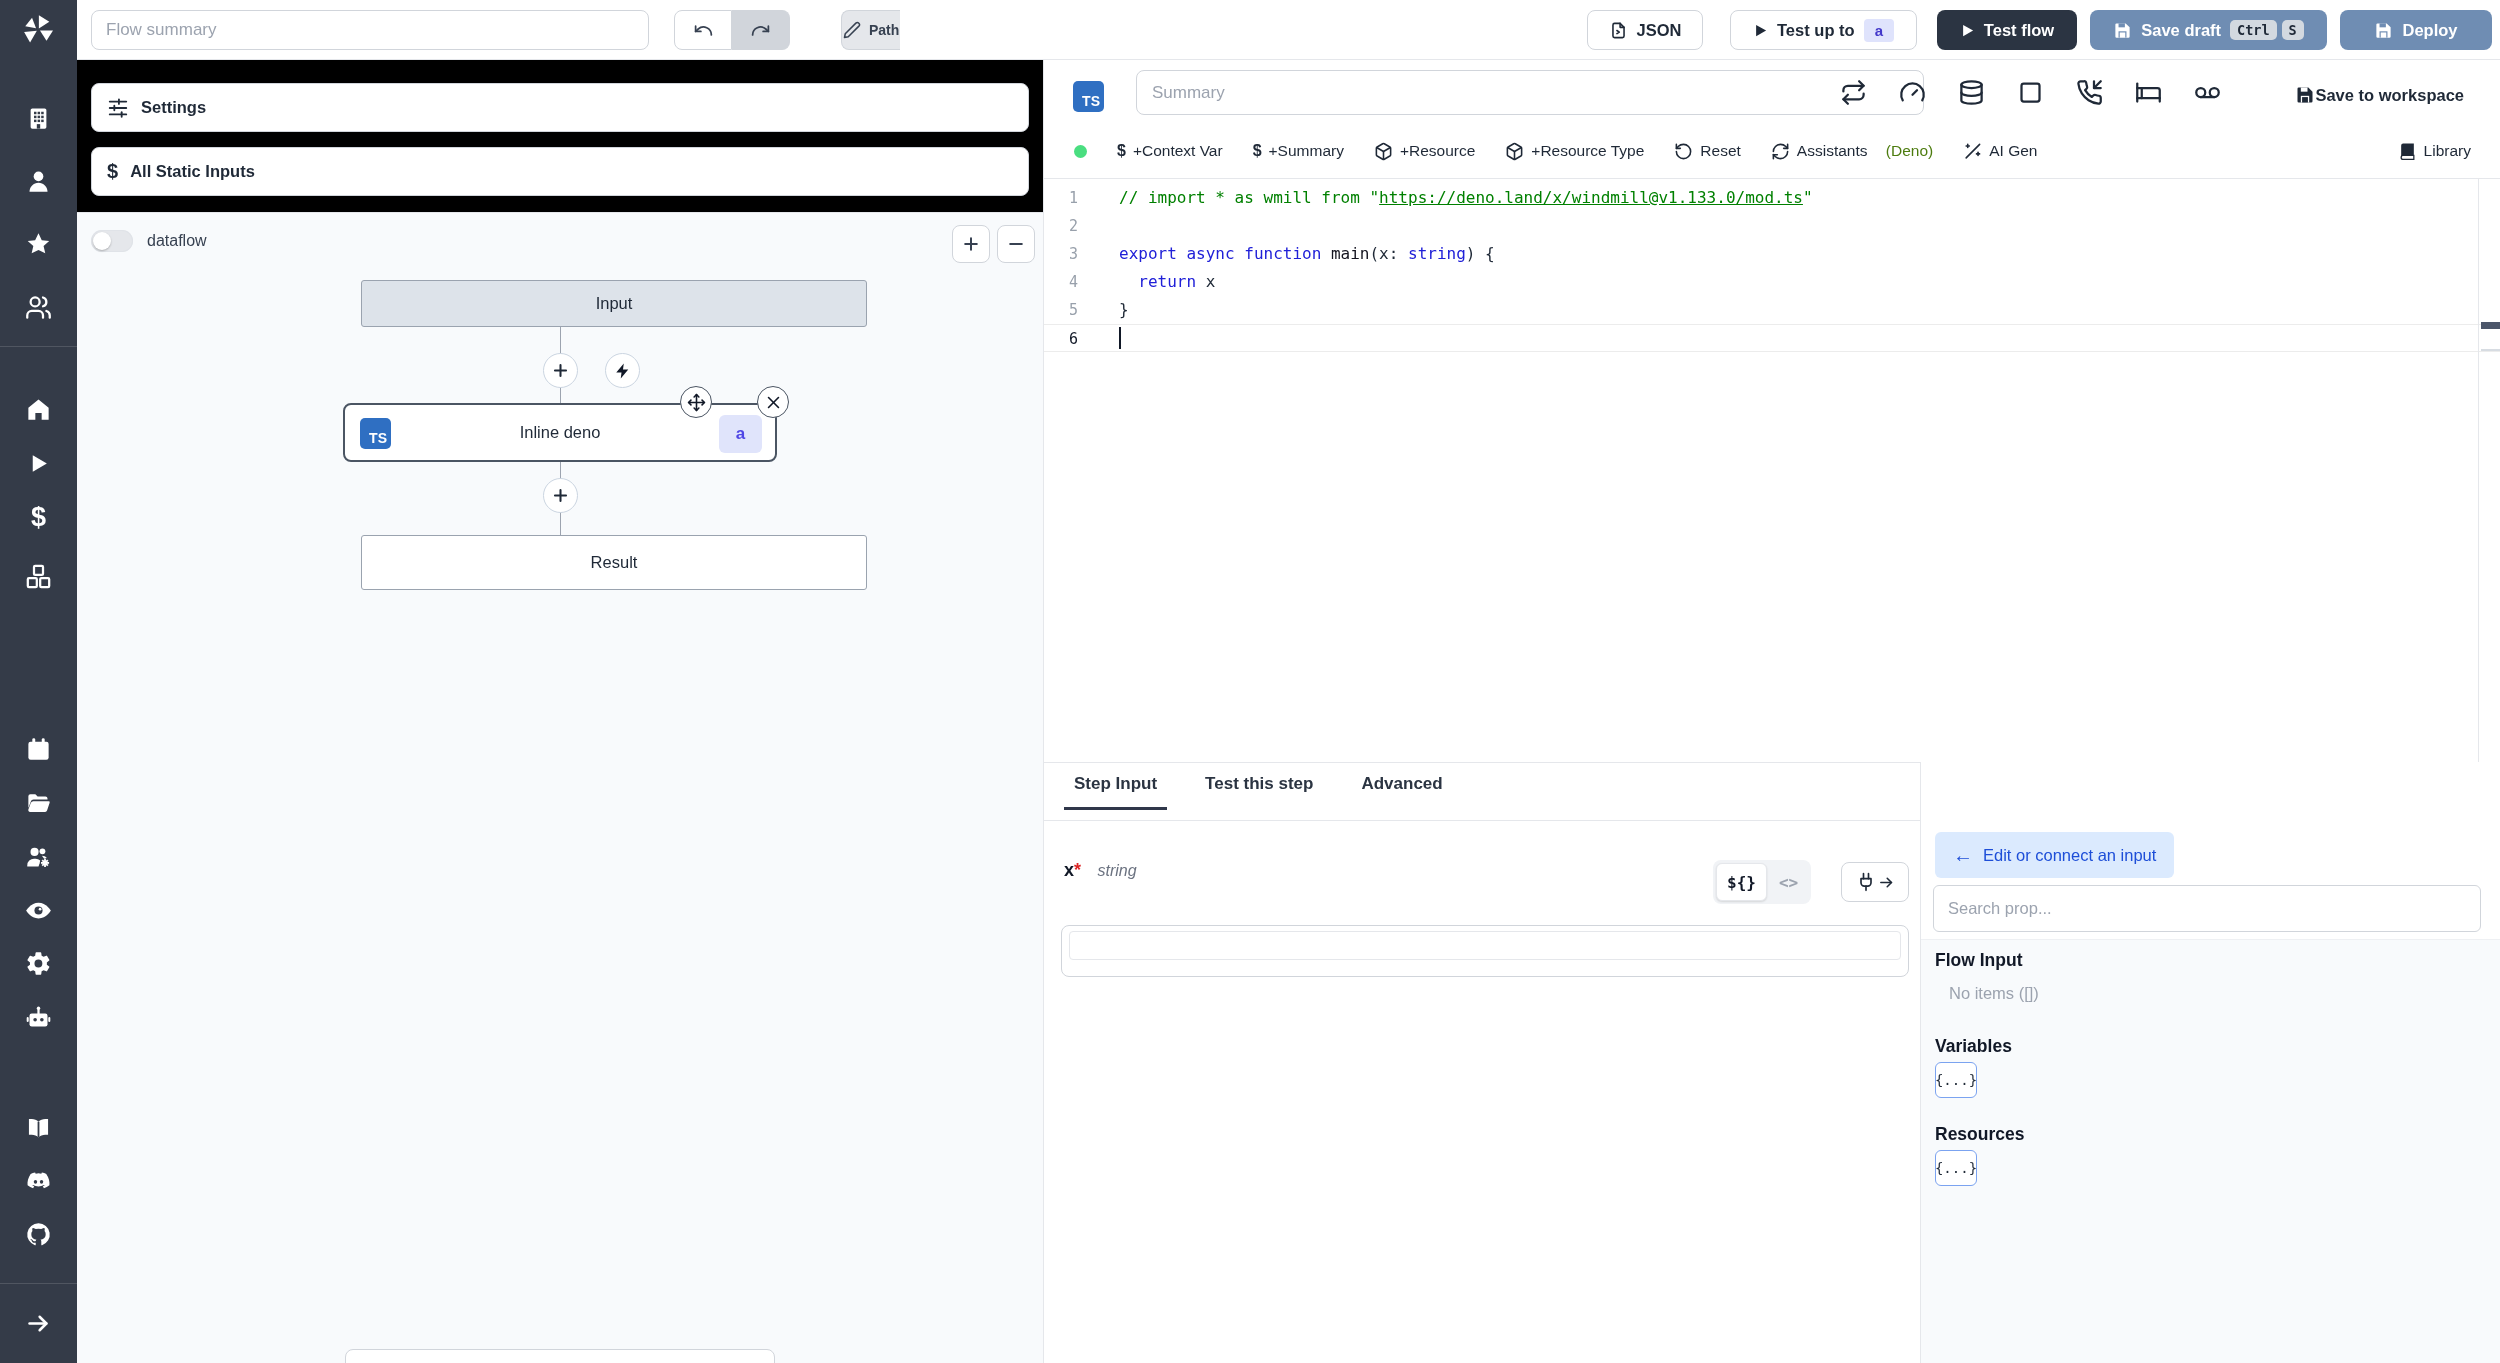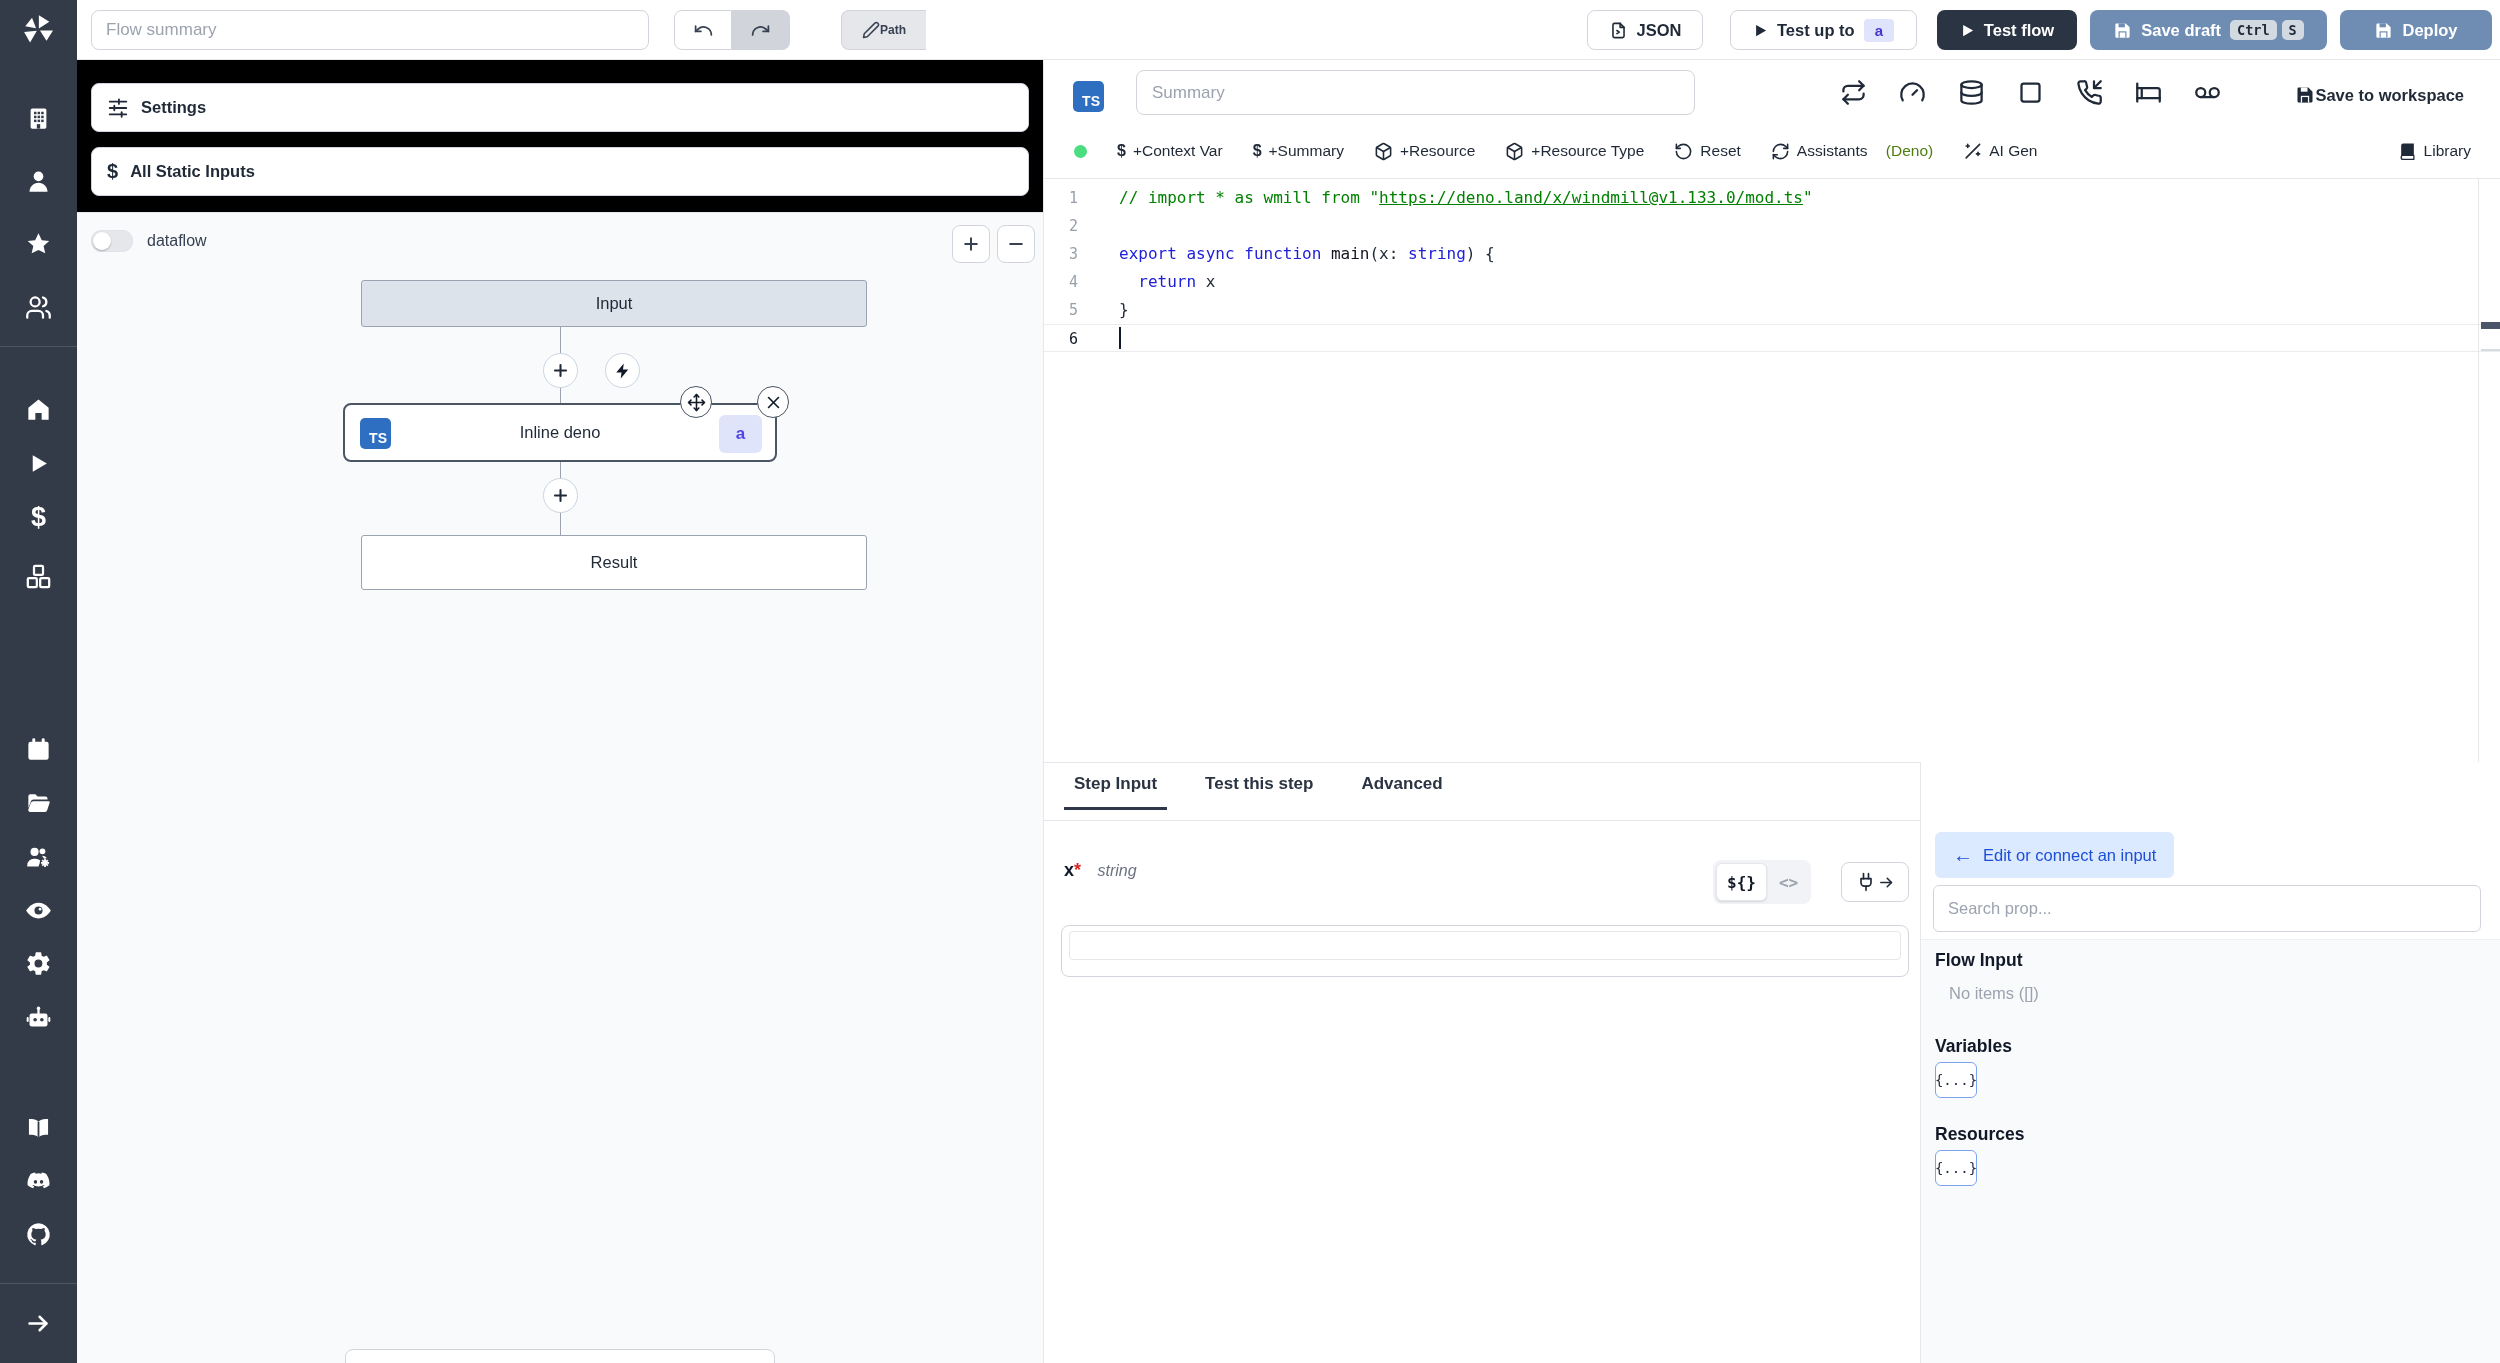--- a/index.html
+++ b/index.html
@@ -24,22 +24,22 @@
   #topbar { left:77px; top:0; width:2423px; height:60px; background:#fff; border-bottom:1px solid #e5e7eb; }
   #flow-summary { left:14px; top:10px; width:558px; height:40px; border:1px solid #d1d5db; border-radius:8px;
                   padding:0 14px; font-size:17px; outline:none; }
   .tb-group { display:flex; }
   #undo-redo { left:597px; top:10px; }
   .ur-btn { width:58px; height:40px; display:flex; align-items:center; justify-content:center;
             border:1px solid #d1d5db; background:#fff; cursor:pointer; color:#374151; }
   .ur-btn.left { border-radius:8px 0 0 8px; }
   .ur-btn.right { border-radius:0 8px 8px 0; background:#d1d5db; border-left:none; }
   #path-group { left:764px; top:10px; height:40px; }
-  #path-chip { display:flex; align-items:center; background:#e5e7eb; border:1px solid #d1d5db;
-               border-right:none; border-radius:8px 0 0 8px; padding:0 20px; font-size:12px; font-weight:600; color:#374151; }
+  #path-chip { display:flex; align-items:center; gap:8px; background:#e5e7eb; border:1px solid #d1d5db;
+               border-right:none; border-radius:8px 0 0 8px; padding:0 1px; font-size:14px; font-weight:600; color:#374151; }
   #path-value { width:467px; height:40px; border:1px solid #d1d5db; border-radius:0 8px 8px 0; padding:0 12px;
                 font-family:"DejaVu Sans Mono", monospace; font-size:16px; color:#1f2937; outline:none; }
   .tb-btn { position:absolute; top:10px; height:40px; display:flex; align-items:center; justify-content:center; gap:9px;
             border-radius:8px; font-size:16.5px; font-weight:600; cursor:pointer; }
   .tb-white { background:#fff; border:1px solid #d1d5db; color:#1f2937; }
   #btn-json { left:1510px; width:116px; }
   #btn-testupto { left:1653px; width:187px; }
   .a-badge { background:#dfe3fc; color:#4338ca; border-radius:4px; padding:3px 11px; font-size:15px; font-weight:700; }
   #btn-testflow { left:1860px; width:140px; background:#2b3442; color:#fff; border:none; }
   #btn-savedraft { left:2013px; width:237px; background:#6f8db3; color:#fff; border:none; }
@@ -79,21 +79,21 @@
   .g-circle.small { width:32px; height:32px; border:1.5px solid #4b5563; }
   #node-error { position:absolute; left:268px; top:1136px; width:430px; height:60px; background:#fff;
                 border:1px solid #d1d5db; border-radius:8px; display:flex; align-items:center; padding:0 16px;
                 cursor:pointer; }
 
   
   #editor { left:1043px; top:60px; width:1457px; height:1303px; background:#fff; border-left:1px solid #e5e7eb; }
   #ed-ts-badge { left:29px; top:21px; width:31px; height:31px; background:#2f6fc2; border-radius:5px; color:#fff;
                  font-size:14px; font-weight:700; display:flex; align-items:flex-end; justify-content:flex-end;
                  padding:0 4px 3px 0; }
-  #summary-input { left:92px; top:10px; width:559px; height:45px; border:1px solid #d1d5db; border-radius:8px;
+  #summary-input { left:92px; top:10px; width:788px; height:45px; border:1px solid #d1d5db; border-radius:8px;
                    padding:0 15px; font-size:17px; outline:none; }
   #ed-icons { left:796px; top:19px; display:flex; gap:32px; align-items:center; color:#1f2937; }
   #ed-icons .ic { width:27px; height:27px; cursor:pointer; }
   #save-ws { right:36px; top:25px; display:flex; align-items:center; font-size:16.5px; font-weight:600;
              color:#1f2937; cursor:pointer; }
   #ed-row2 { left:0; top:63px; width:1457px; height:56px; display:flex; align-items:center; padding:0 30px; gap:30px; }
   .ed2-btn { display:flex; align-items:center; gap:7px; font-size:15.5px; color:#1f2937; cursor:pointer; white-space:nowrap; }
   .ed2-btn .dollar { font-weight:700; font-size:16px; }
   #assist-green { color:#4d7c0f; }
   #lib-btn { margin-left:auto; }

